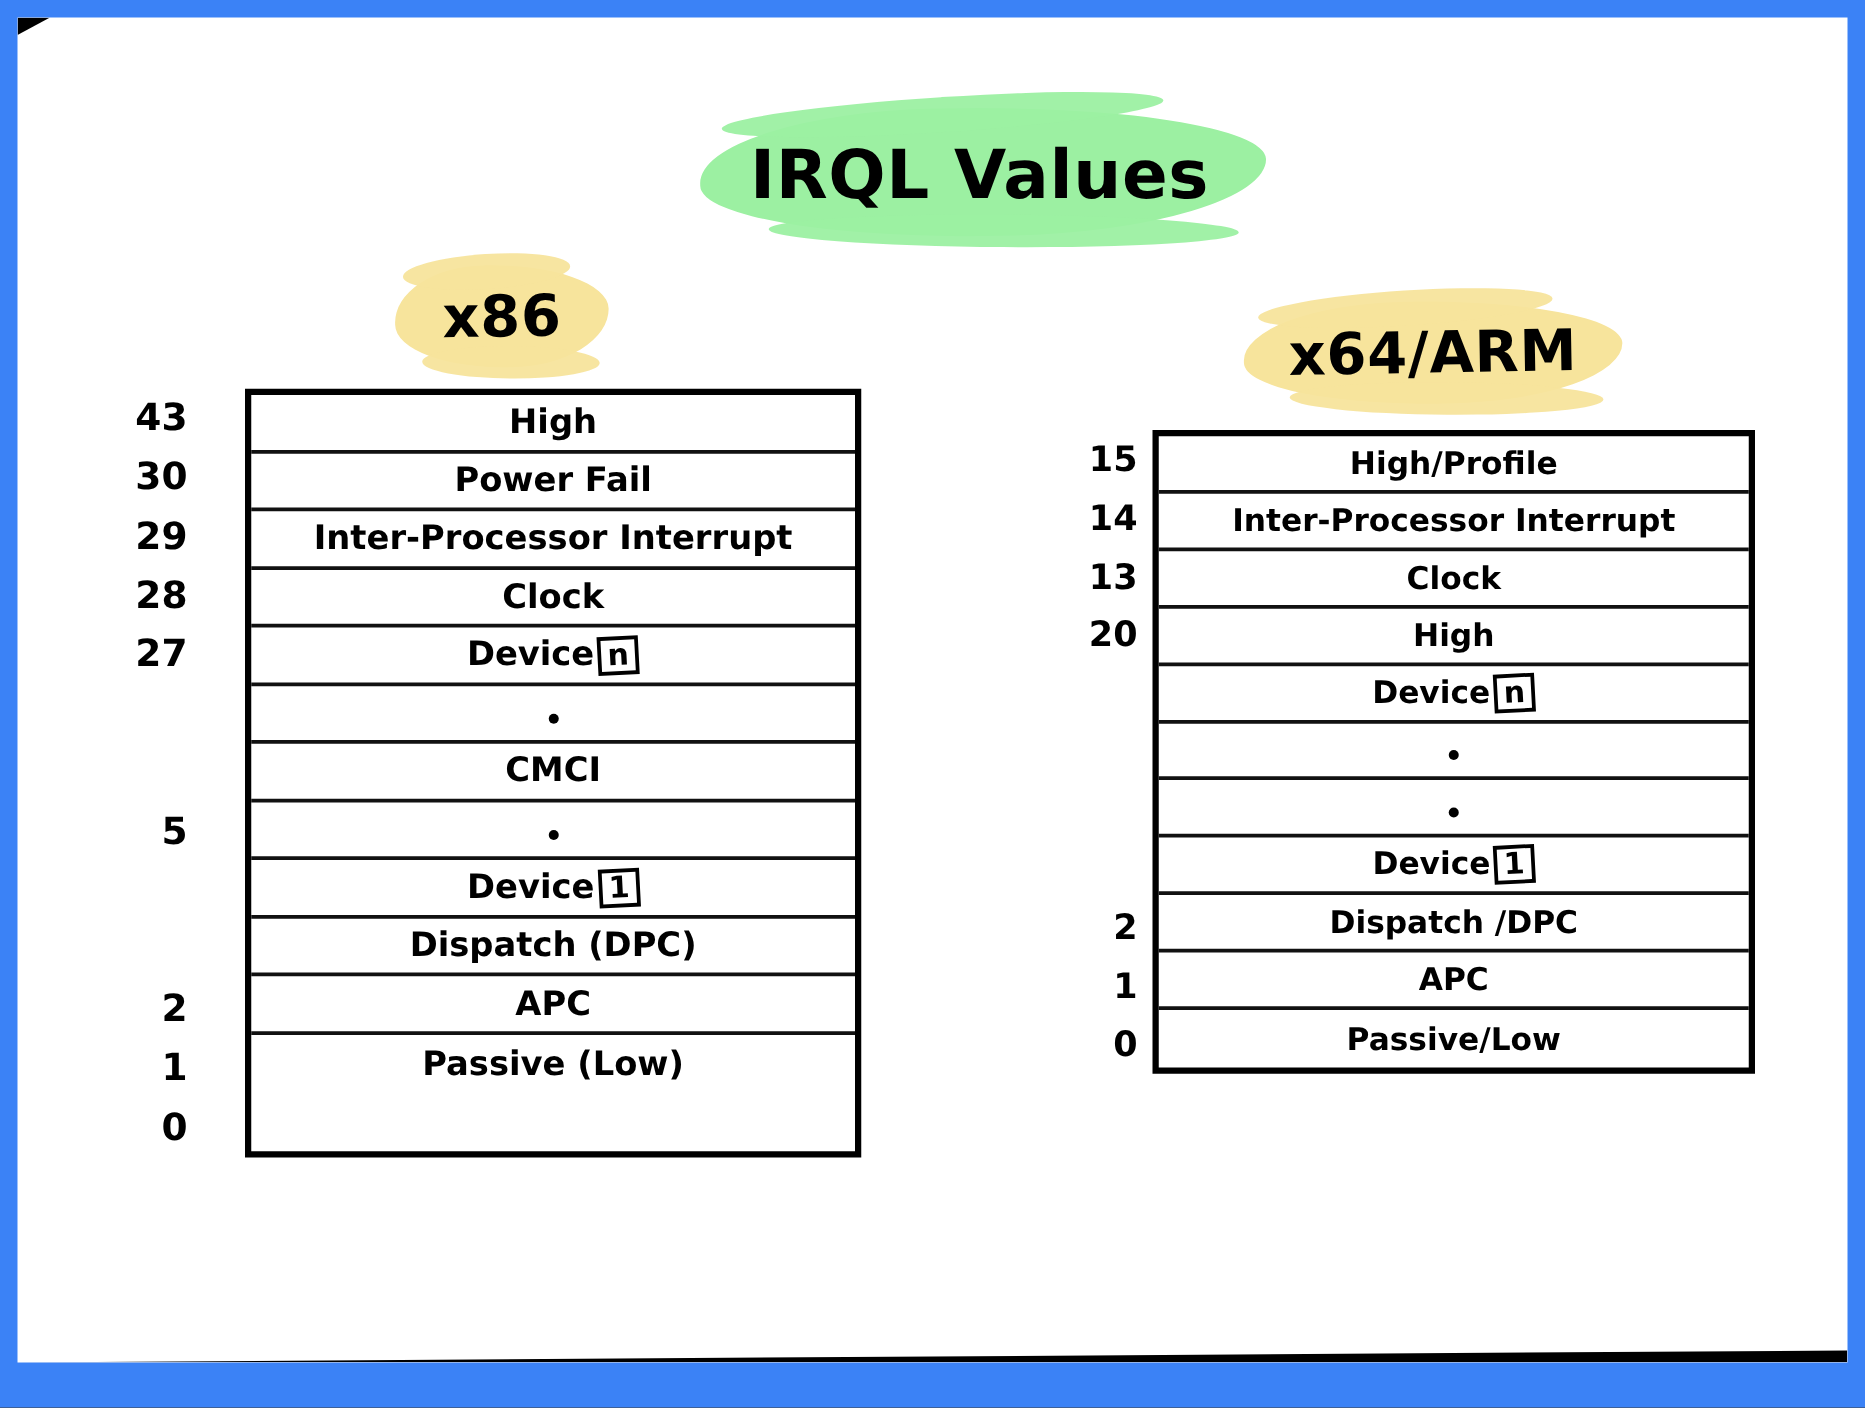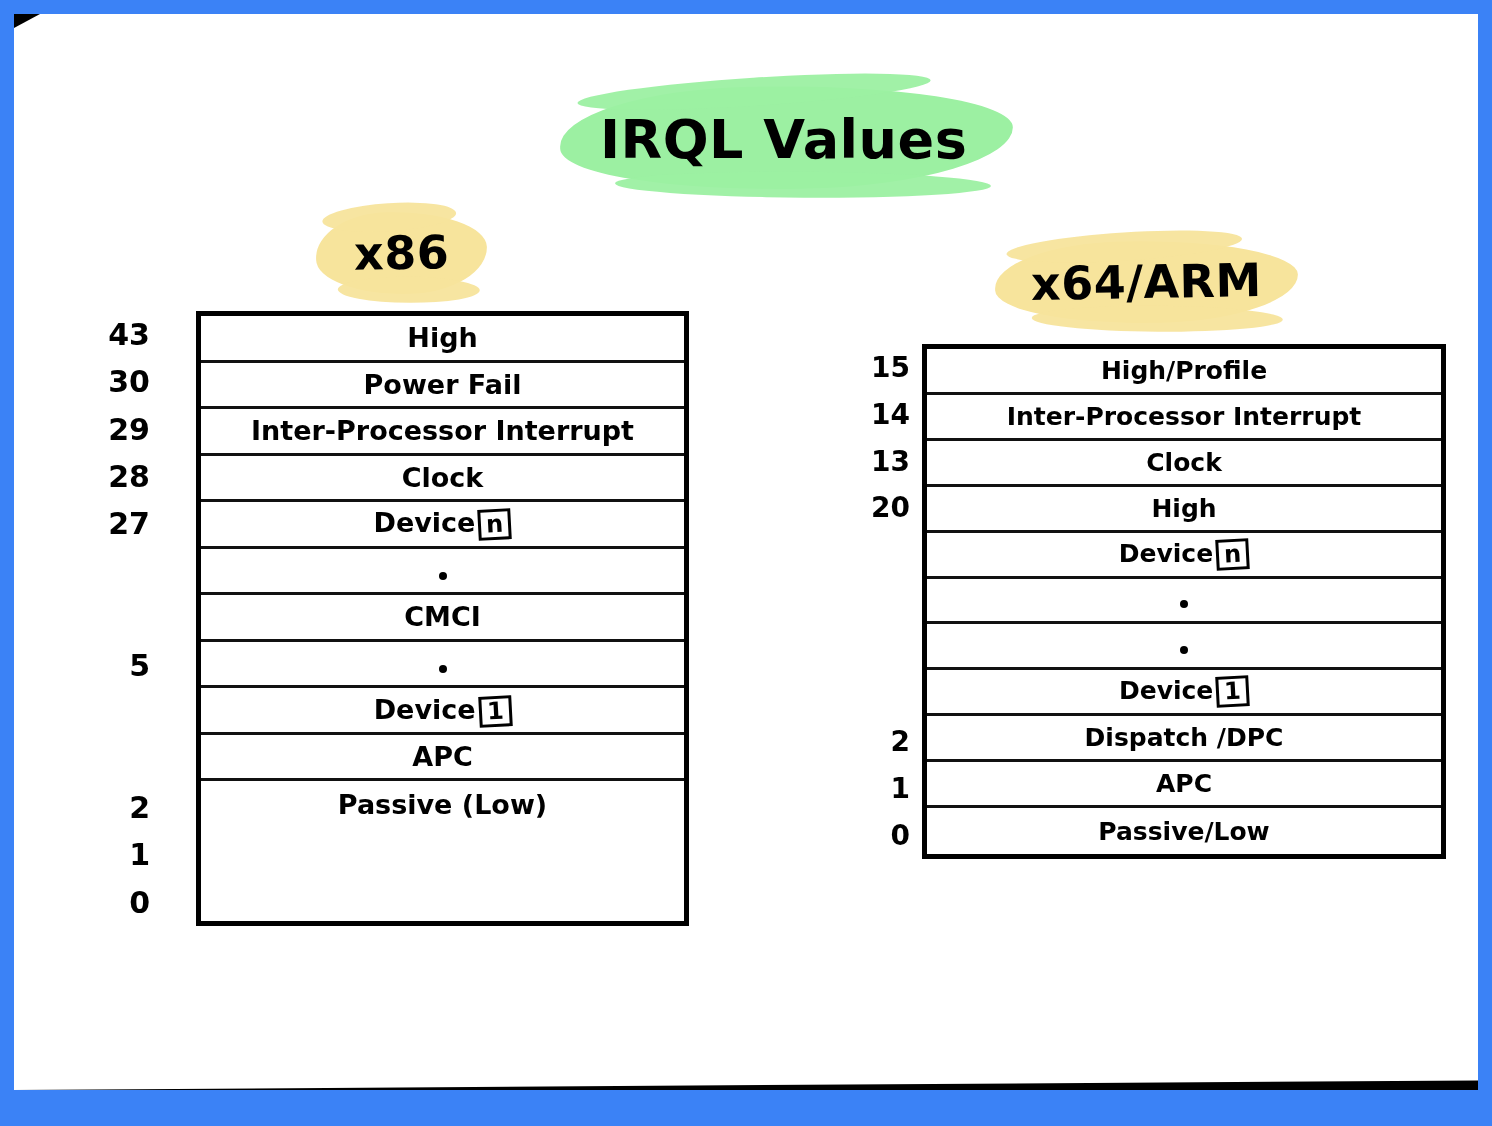--- a/index.html
+++ b/index.html
@@ -106,21 +106,21 @@
   #x64-wrap .hl-band { left: -36px; right: -36px; top: -14px; bottom: -14px; }
 
   
   .irql-table {
     position: absolute;
     box-sizing: border-box;
     border: 5px solid #000000;
     background: #ffffff;
   }
   #table-x86 { left: 147px; top: 297px; width: 493px; height: 615px; margin-left: 35px; }
-  #table-x64 { left: 908px; top: 330px; width: 524px; height: 515px; }
+  #table-x64 { left: 908px; top: 330px; width: 482px; height: 515px; }
 
   .irql-row {
     position: relative;
     box-sizing: border-box;
     display: flex;
     align-items: center;
     justify-content: center;
     border-bottom: 3px solid #111111;
   }
   .irql-row:last-child { border-bottom: none; }
@@ -233,20 +233,23 @@
         <div class="irql-row" style="height: 7.69231%;">
           <span class="row-label">CMCI</span>
         </div>
         <div class="irql-row" style="height: 7.69231%;">
           <span class="row-label"><span class="row-dot"></span></span>
         </div>
         <div class="irql-row" style="height: 7.69231%;">
           <span class="row-label">Device<span class="boxed">1</span></span>
         </div>
         <div class="irql-row" style="height: 7.69231%;">
+          <span class="row-label">Dispatch (DPC)</span>
+        </div>
+        <div class="irql-row" style="height: 7.69231%;">
           <span class="row-label">APC</span>
         </div>
         <div class="irql-row" style="height: 7.69231%;">
           <span class="row-label">Passive (Low)</span>
         </div>
       </div>
 
     <div class="num-gutter" id="nums-x64">
         <div class="num-cell" style="height: 9.09091%;">15</div>
         <div class="num-cell" style="height: 9.09091%;">14</div>

